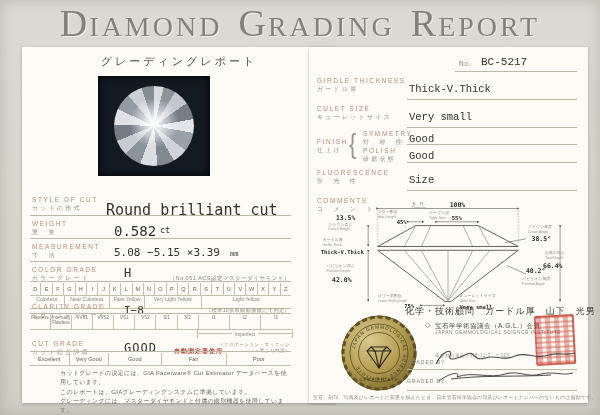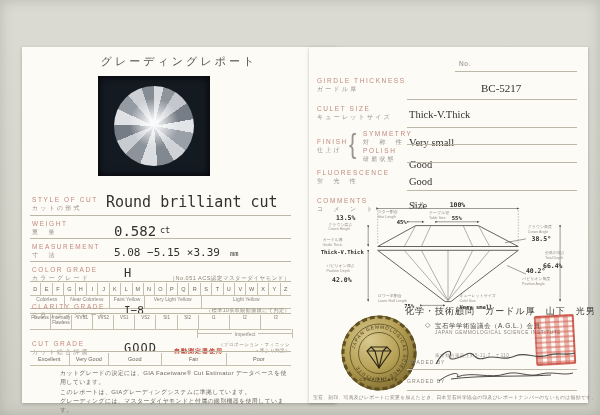--- a/index.html
+++ b/index.html
@@ -29,53 +29,56 @@
   .groups .cell{font-size:5px;color:#8b867c;padding-top:1px;height:11px;line-height:5px;}
   .clarcells{border-bottom:1px solid #c6bfae;}
   .clarcells .cell{font-size:4.5px;height:13px;line-height:4.8px;padding-top:1px;color:#7b766b;}
   .cutcells{border-bottom:1px solid #c6bfae;}
   .cutcells .cell{font-size:5.5px;height:12px;line-height:12px;}
   .imperfect{position:absolute;height:9px;border-left:1px solid #c6bfae;border-right:1px solid #c6bfae;display:flex;align-items:center;}
   .imperfect span{font-size:5px;color:#8b867c;padding:0 3px;white-space:nowrap;}
   .imperfect:before,.imperfect:after{content:"";flex:1;border-top:1px solid #c6bfae;}
   .footnote{font-size:6px;color:#6e6961;line-height:1.55;letter-spacing:.3px;}
   .rline{position:absolute;border-bottom:1px solid #bdb7a8;height:0;left:98px;width:170px;}
-  .rval{font-family:Liberation Serif, serif;color:#33322e;font-size:10.5px;margin-top:26px;}
+  .rval{font-family:Liberation Mono, monospace;color:#33322e;font-size:10.5px;}
   .brace{position:absolute;font-size:22px;color:#9a958b;font-weight:100;transform:scaleY(1.25);}
   .advisor{font-family:"Liberation Serif","DejaVu Serif",serif;font-size:9px;color:#3c3a35;letter-spacing:1px;white-space:nowrap;}
   .member{font-size:6.5px;color:#4c4a45;letter-spacing:.5px;}
   .inst-en{font-size:4.8px;color:#8b867c;letter-spacing:.6px;}
   .inst-jp{font-family:"Liberation Serif","DejaVu Serif",serif;font-size:14px;color:#45433e;letter-spacing:3.5px;white-space:nowrap;}
   .addr{font-size:4.5px;color:#9a958b;letter-spacing:.5px;}
   .gradedby{font-size:5px;color:#8b867c;letter-spacing:1px;}
   .stamp{position:absolute;left:226px;top:268px;width:36px;height:46px;border:2px solid rgba(190,40,28,.75);border-radius:2px;transform:rotate(-3deg);background-image:repeating-linear-gradient(0deg,rgba(198,48,34,.45) 0 2px,transparent 2px 5px),repeating-linear-gradient(90deg,rgba(198,48,34,.4) 0 5px,transparent 5px 9px);opacity:.85;}
   .rfooter{position:absolute;left:4px;top:347px;width:271px;text-align:center;font-size:4.8px;color:#8b867c;letter-spacing:.3px;white-space:nowrap;}
   svg text{font-family:"Liberation Sans",sans-serif;}
   .d-jp{font-size:4.2px;fill:#8b867c;}
   .d-en{font-size:3.8px;fill:#9a958b;}
   .d-num{font-size:6.8px;font-weight:bold;fill:#2f2e2a;font-family:"DejaVu Sans Mono",monospace;}
   .d-numsm{font-size:5.8px;font-weight:bold;fill:#2f2e2a;font-family:"DejaVu Sans Mono",monospace;}
 </style>
 </head>
 <body>
 
 <div class="page">
 
+  <div class="title">
+    
+  <span class="tw"><span class="t-init">D</span><span class="t-rest">IAMOND</span></span><span class="tw"><span class="t-init">G</span><span class="t-rest">RADING</span></span><span class="tw"><span class="t-init">R</span><span class="t-rest">EPORT</span></span></div>
 
   <div class="card card-left">
     <div class="jp-sub">グレーディングレポート</div>
     <div class="photo">
         <div class="stone"></div>
       </div>
 
     <div class="abs" style="left:10px;top:149px;">
       <div class="lbl-en">STYLE OF CUT</div>
       <div class="lbl-jp">カットの形式</div>
     </div>
-    <div class="abs val" style="left:84px;top:146px;font-size:15px;">Round brilliant cut</div>
+    <div class="abs val" style="left:84px;top:154px;font-size:15px;">Round brilliant cut</div>
     <div class="uline" style="top:168px;"></div>
 
     <div class="abs" style="left:10px;top:173px;">
       <div class="lbl-en">WEIGHT</div>
       <div class="lbl-jp">重　量</div>
     </div>
     <div class="abs val" style="left:92px;top:176px;font-size:14px;">0.582</div>
     <div class="abs val" style="left:138px;top:178px;font-size:8.5px;">ct</div>
     <div class="uline" style="top:191px;"></div>
 

